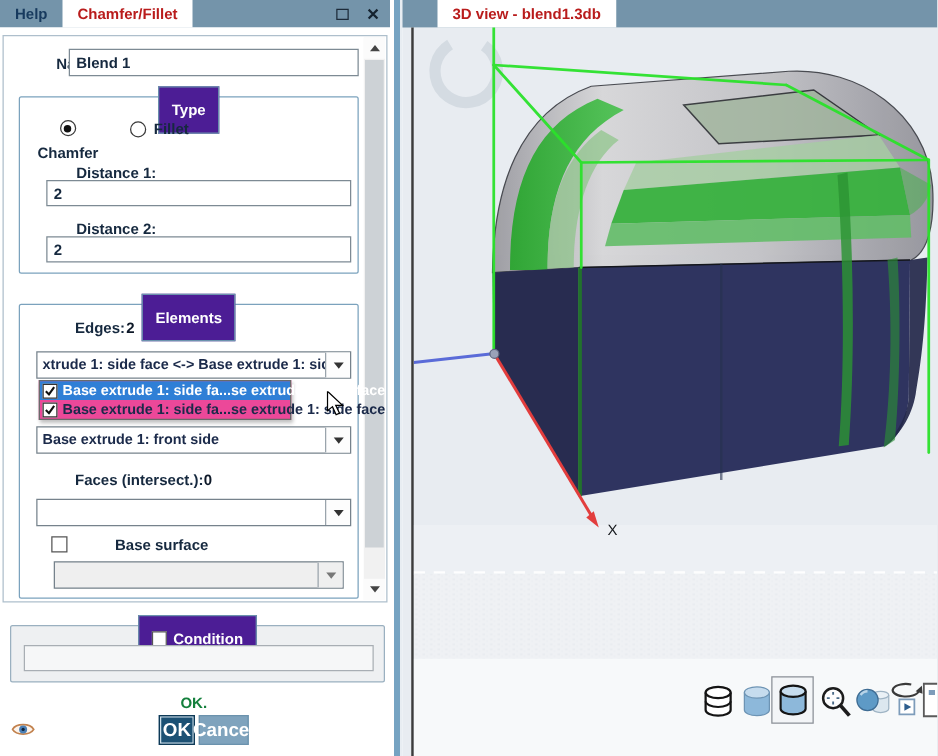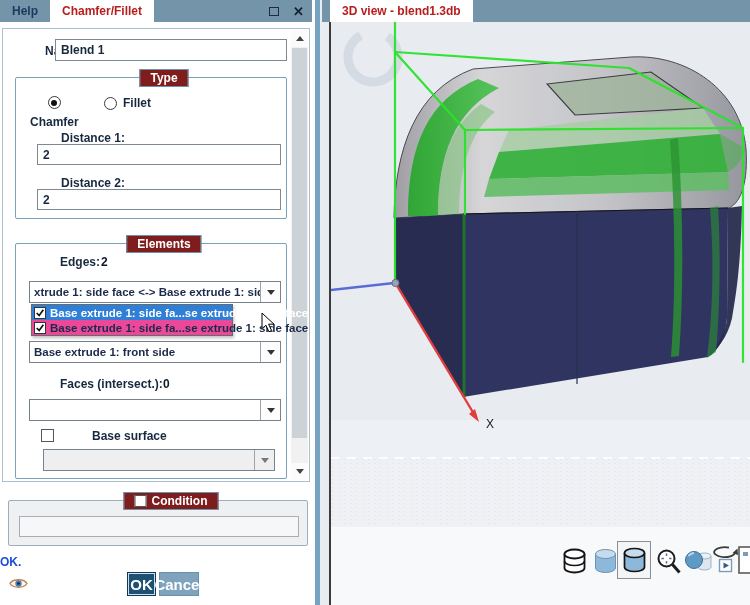--- a/index.html
+++ b/index.html
@@ -3,36 +3,36 @@
 <meta charset="utf-8">
 <style>
   html,body{margin:0;padding:0;background:#dfe3e8;}
   #app{position:relative;width:750px;height:605px;overflow:hidden;background:#ffffff;
        font-family:"Liberation Sans",sans-serif;font-size:12px;color:#1b2a43;}
   #app *{box-sizing:border-box;}
 
   
   .tabbar{position:absolute;top:0;height:22px;background:#7494aa;display:flex;align-items:stretch;}
   .tabbar-left{left:0;width:312px;}
-  .tabbar-right{left:312px;width:438px;}
+  .tabbar-right{left:312px;width:438px;padding-left:20px;}
   .tab{display:flex;align-items:center;padding:0 12px;color:#173a5e;font-weight:700;font-size:12px;cursor:default;}
   .tab.active{background:#ffffff;color:#b91c1c;}
   .win-icons{position:absolute;right:4px;top:0;height:22px;display:flex;align-items:center;gap:14px;padding-right:4px;}
   .max-box{display:inline-block;width:10px;height:9px;border:1.7px solid #1d2b3a;}
   .close-x{font-size:13px;font-weight:700;color:#14222f;line-height:1;}
 
   
   .dialog{position:absolute;left:0;top:22px;width:312px;height:583px;background:#ffffff;}
   .scrollframe{position:absolute;left:2px;top:6px;width:308px;height:454px;border:1px solid #aebfcc;background:#fff;}
   .label{position:absolute;font-size:12px;font-weight:600;color:#16293f;white-space:nowrap;padding-left:32px;}
   .tbox{position:absolute;border:1px solid #7d8a94;background:#fff;font-family:"Liberation Sans",sans-serif;
         font-size:12px;font-weight:700;color:#16293f;padding:2px 5px;}
   .fieldset{position:absolute;border:1px solid #7ba2bd;border-radius:2px;background:#fff;}
-  .legend{position:absolute;top:-9px;left:50%;transform:translateX(-50%);background:#7f1d1d;border:1px solid #6b93ad;
-          color:#ffffff;font-weight:700;font-size:12px;padding:1px 10px;white-space:nowrap;display:flex;align-items:center;gap:5px;margin-left:13px;}
+  .legend{position:absolute;top:-9px;left:50%;transform:translateX(-50%);background:#4c1d95;border:1px solid #6b93ad;
+          color:#ffffff;font-weight:700;font-size:12px;padding:11px 10px;white-space:nowrap;display:flex;align-items:center;gap:5px;}
   .radio{position:absolute;display:flex;align-items:center;gap:6px;font-weight:600;color:#16293f;}
   .radio .rdot{width:13px;height:13px;border:1px solid #3a3a3a;border-radius:50%;background:#fff;position:relative;}
   .radio.sel .rdot::after{content:"";position:absolute;left:2.5px;top:2.5px;width:6px;height:6px;border-radius:50%;background:#111;}
   .combo{position:absolute;height:22px;border:1px solid #76828c;background:#fff;display:flex;align-items:center;}
   .combo .ctext{flex:1;padding:0 4px;font-weight:700;color:#1b2a4a;font-size:11.5px;white-space:nowrap;overflow:hidden;}
   .combo .cbtn{width:20px;height:100%;border-left:1px solid #9aa4ac;background:#fdfdfd;display:flex;align-items:center;justify-content:center;}
   .combo.disabled{background:#efefef;}
   .combo.disabled .cbtn{background:#efefef;}
   .tri-down{width:0;height:0;border-left:4px solid transparent;border-right:4px solid transparent;border-top:5px solid #333;}
   .ddlist{position:absolute;left:29px;top:304px;width:202px;border:1px solid #6a6a6a;background:#ec4899;z-index:30;box-shadow:1px 2px 3px rgba(0,0,0,.25);}
@@ -41,21 +41,21 @@
   .chk{width:12px;height:12px;border:1px solid #333;background:#fff;flex:none;display:flex;align-items:center;justify-content:center;}
   .chk svg{display:block;}
   .chk-empty{position:absolute;width:13px;height:13px;border:1px solid #555;background:#fff;}
   .scrollbar{position:absolute;right:1px;top:1px;width:17px;height:450px;background:#f1f1f1;}
   .sbtn{position:absolute;left:0;width:17px;height:17px;background:#fbfbfb;display:flex;align-items:center;justify-content:center;}
   .tri-up-s{width:0;height:0;border-left:4px solid transparent;border-right:4px solid transparent;border-bottom:5px solid #444;}
   .tri-dn-s{width:0;height:0;border-left:4px solid transparent;border-right:4px solid transparent;border-top:5px solid #444;}
   .sthumb{position:absolute;left:1px;top:18px;width:15px;height:390px;background:#cdd2d6;}
   .cond-fieldset{position:absolute;left:8px;top:478px;width:300px;height:46px;border:1px solid #9ab0c0;background:#eef0f2;border-radius:2px;}
   .cond-input{position:absolute;left:10px;top:15px;width:280px;height:21px;border:1px solid #a8aeb4;background:#f6f7f8;}
-  .status{position:absolute;left:0;top:533px;width:310px;text-align:left;font-weight:700;color:#1d4ed8;}
+  .status{position:absolute;left:0;top:533px;width:310px;text-align:center;font-weight:700;color:#15803d;}
   .btn{position:absolute;top:550px;height:24px;color:#fff;font-weight:700;font-size:15px;display:flex;align-items:center;justify-content:center;cursor:default;}
   .btn-ok{left:127px;width:29px;background:#1c5174;border:1px solid #0e3a57;box-shadow:inset 0 0 0 1px #cfe0ea;}
   .btn-cancel{left:159px;width:40px;background:#7fa3bd;border:1px solid #6b92ad;}
   .eye{position:absolute;left:9px;top:555px;}
 
   
   .splitter{position:absolute;left:312px;top:0;width:10px;height:605px;
             background:linear-gradient(90deg,#ffffff 0 3px,#76a3c2 3px 8px,#e8edf2 8px 10px);}
 
   

